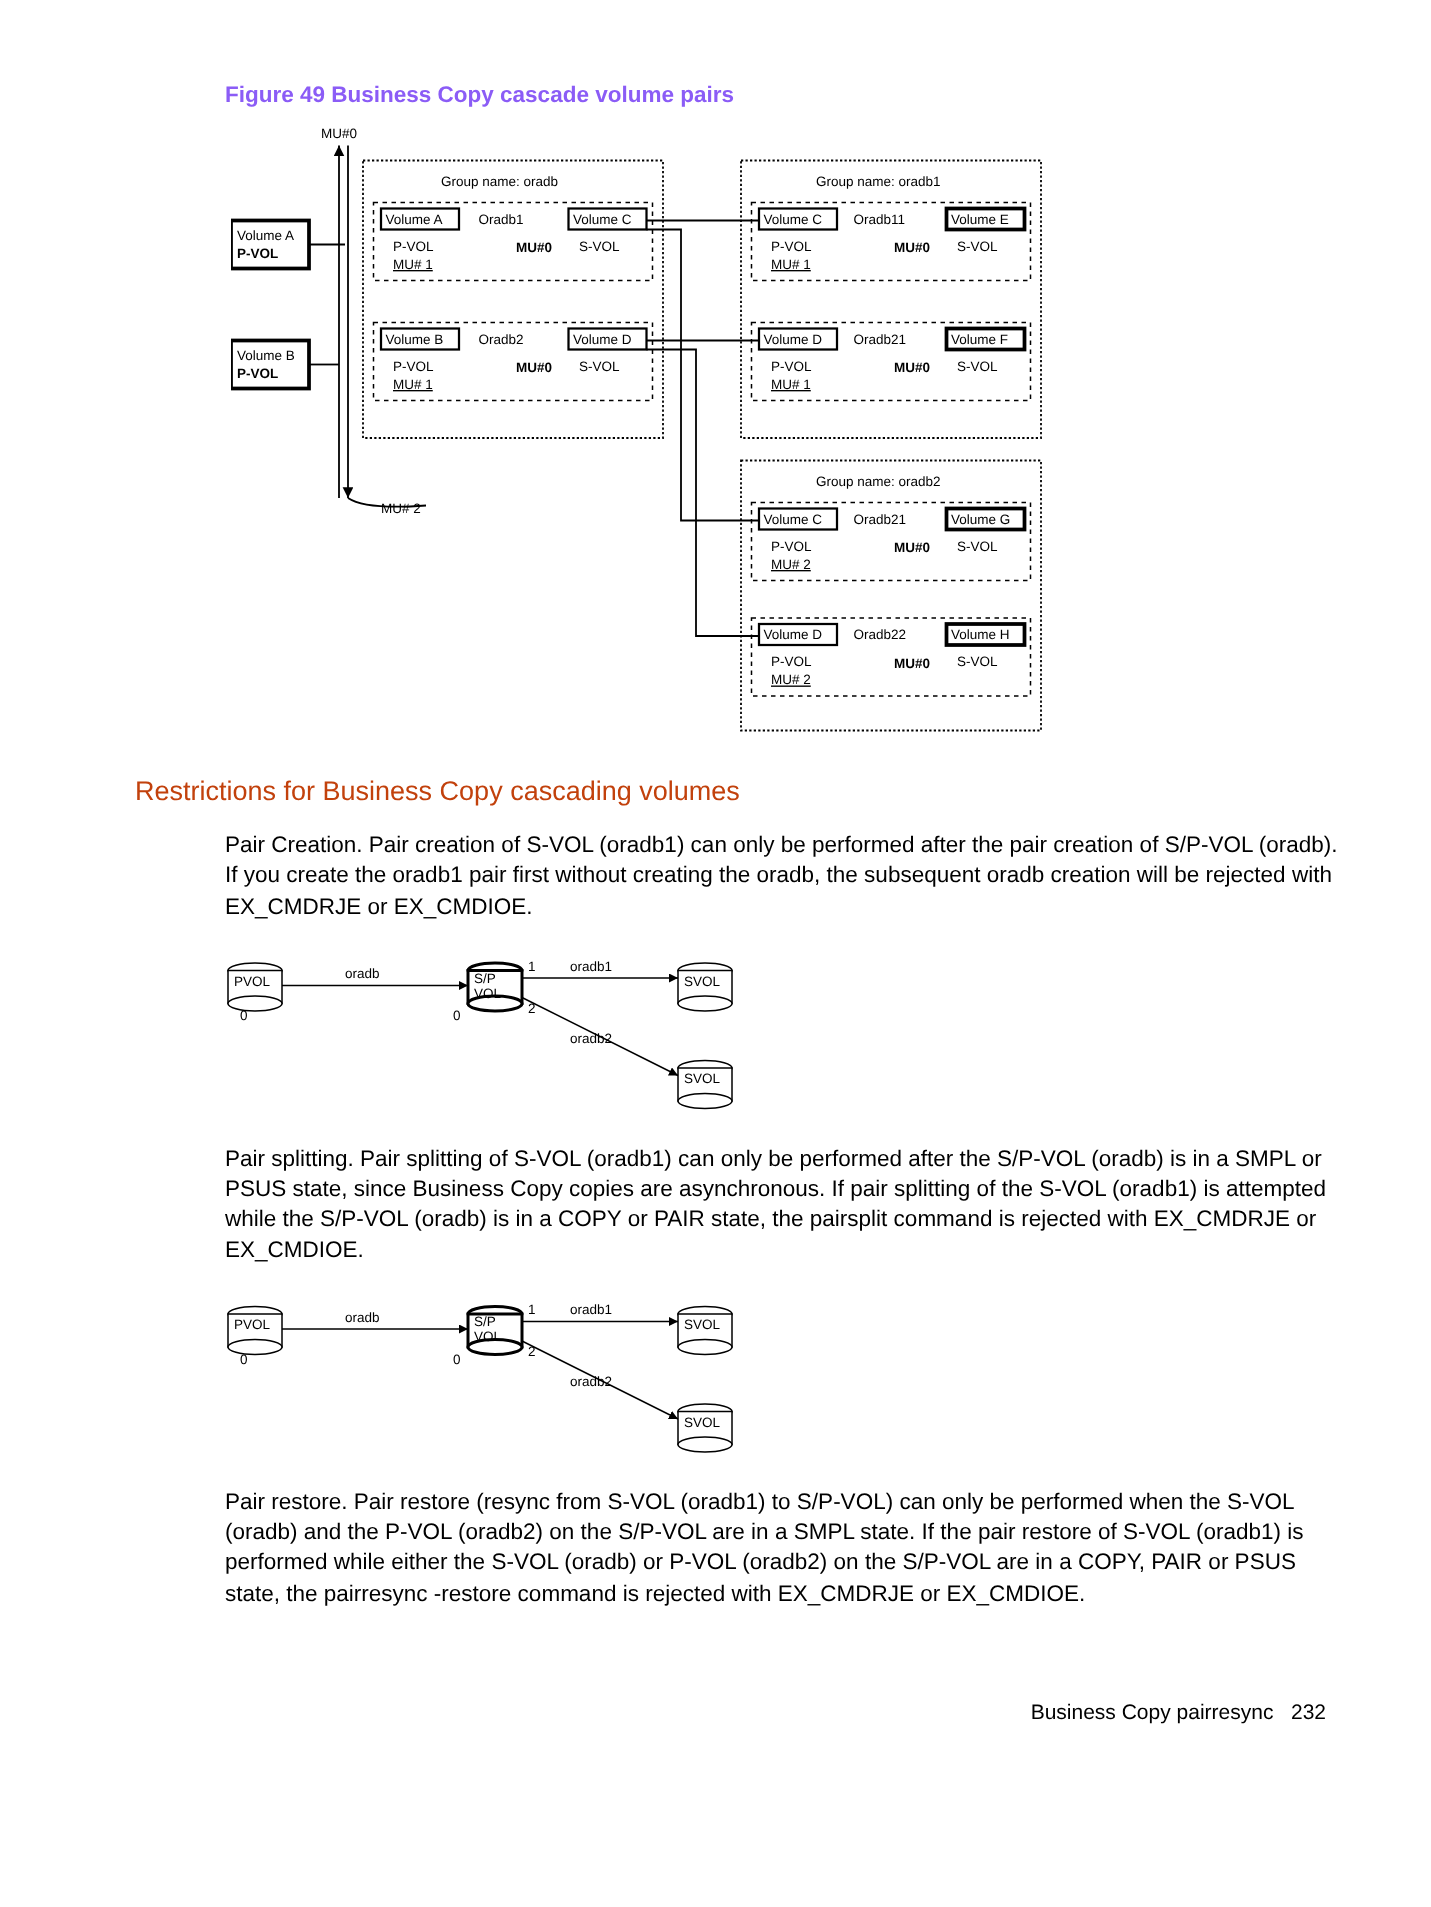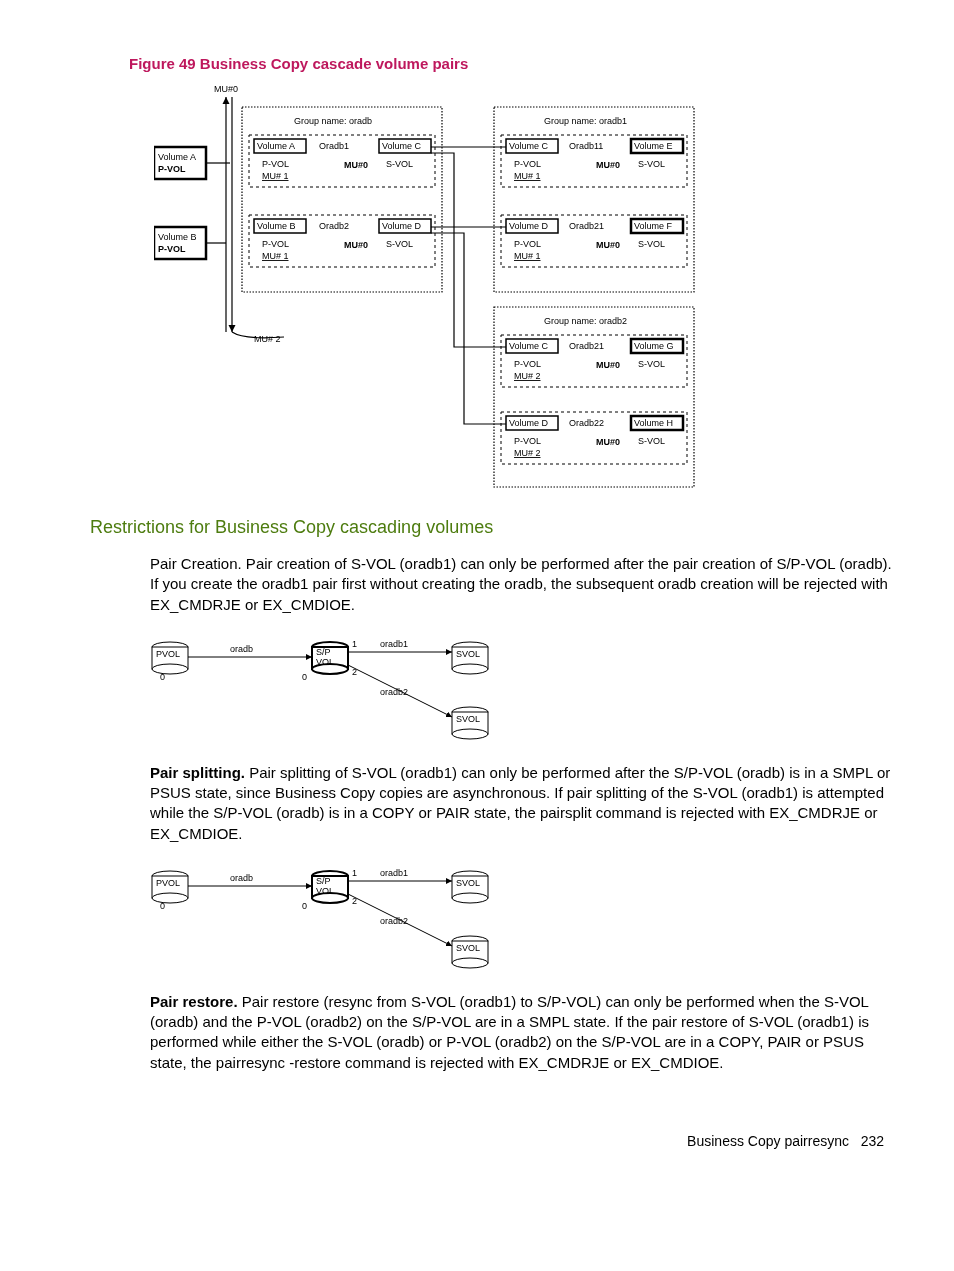--- a/index.html
+++ b/index.html
@@ -8,36 +8,36 @@
     font-family: Arial, Helvetica, sans-serif;
     font-size: 15px;
     color: #000;
     background: #fff;
     width: 954px;
   }
   .page {
     padding: 55px 60px 40px 90px;
   }
   .figure-title {
-    color: #be185d;
+    color: #8b5cf6;
     font-weight: bold;
     font-size: 15px;
-    margin: 0 0 10px 39px;
+    margin: 0 0 10px 60px;
   }
   .section-title {
-    color: #4d7c0f;
+    color: #c2410c;
     font-size: 18px;
     font-weight: normal;
     margin: 15px 0 8px 0;
   }
   .body-text {
     margin: 16px 0 12px 60px;
     line-height: 1.35;
   }
-  .bold { font-weight: bold; }
+  .bold { font-weight: normal; }
   .mono { font-family: Liberation Sans, sans-serif; }
   .footer {
     text-align: right;
     margin-top: 60px;
     font-size: 14px;
     padding-right: 10px;
   }
   svg { display: block; }
   .svg-wrap { margin-left: 64px; }
   .svg-wrap-small { margin-left: 60px; }

